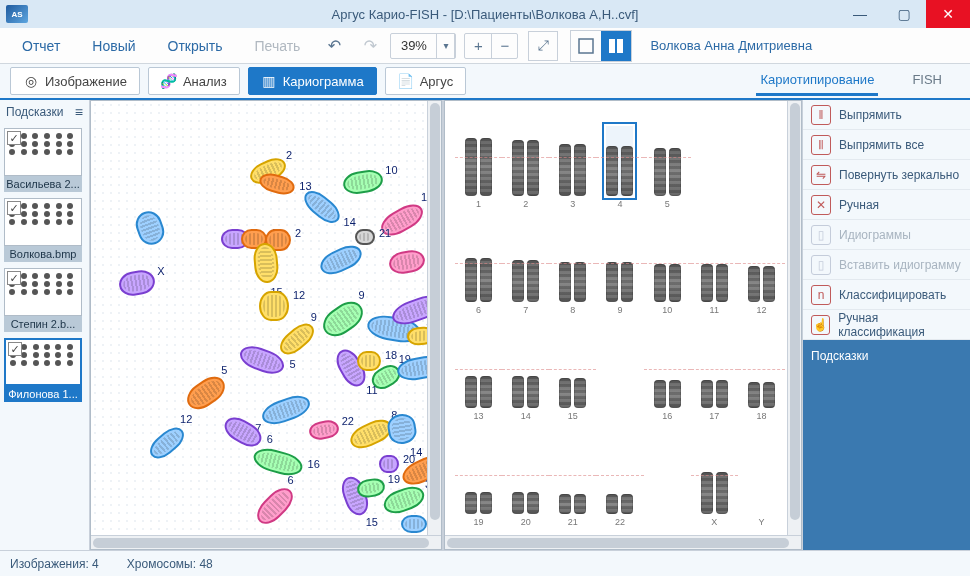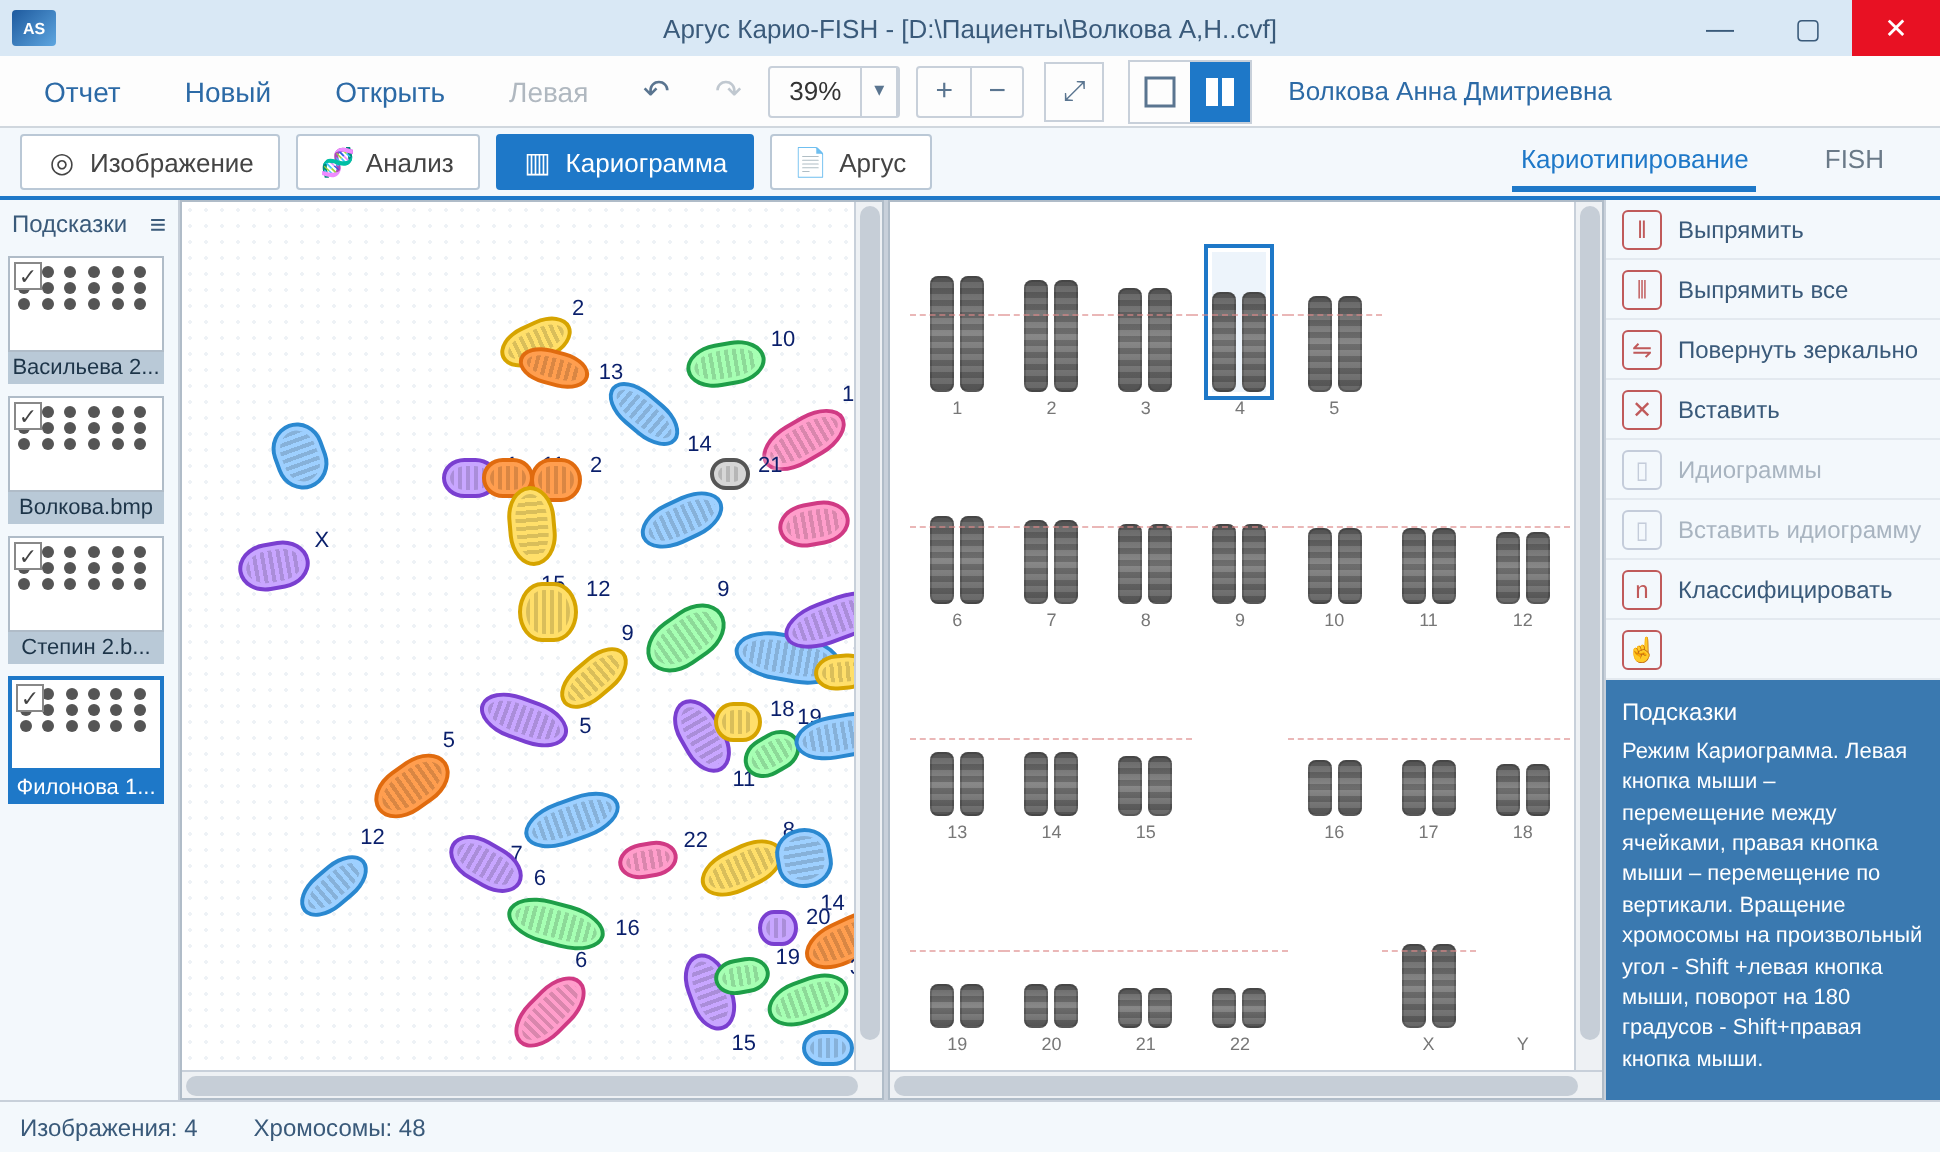--- a/index.html
+++ b/index.html
@@ -114,21 +114,21 @@
     <div class="winbtn">—</div>
     <div class="winbtn">▢</div>
     <div class="winbtn close">✕</div>
   </div>
 </div>
 
 <div class="toolbar">
   <div class="menuitem">Отчет</div>
   <div class="menuitem">Новый</div>
   <div class="menuitem">Открыть</div>
-  <div class="menuitem disabled">Левая</div>
+  <div class="menuitem disabled">Печать</div>
   <div class="undo">↶</div>
   <div class="redo">↷</div>
   <div class="zoomgrp">
     <div class="zoompct">39%</div>
     <div class="zoomcaret">▾</div>
   </div>
   <div class="zoomgrp" style="margin-left:4px">
     <div class="zbtn first">+</div>
     <div class="zbtn">−</div>
   </div>
@@ -634,41 +634,41 @@
         <div class="rtool">
           <span class="tico">⦀</span>
           <span>Выпрямить все</span>
         </div>
         <div class="rtool">
           <span class="tico">⇋</span>
           <span>Повернуть зеркально</span>
         </div>
         <div class="rtool">
           <span class="tico">✕</span>
-          <span>Вставить</span>
+          <span>Ручная</span>
         </div>
         <div class="rtool disabled">
           <span class="tico">▯</span>
           <span>Идиограммы</span>
         </div>
         <div class="rtool disabled">
           <span class="tico">▯</span>
           <span>Вставить идиограмму</span>
         </div>
         <div class="rtool">
           <span class="tico">n</span>
           <span>Классифицировать</span>
         </div>
         <div class="rtool">
           <span class="tico">☝</span>
+          <span>Ручная классификация</span>
         </div>
       </div>
     <div class="hints">
       <span class="hhead">Подсказки</span>
-      <span>Режим Кариограмма. Левая кнопка мыши – перемещение между ячейками, правая кнопка мыши – перемещение по вертикали. Вращение хромосомы на произвольный угол - Shift +левая кнопка мыши, поворот на 180 градусов - Shift+правая кнопка мыши.</span>
     </div>
   </div>
 </div>
 
 <div class="status">
   <span><span>Изображения:</span> <span>4</span></span>
   <span><span>Хромосомы:</span> <span>48</span></span>
 </div>
 
 </body></html>

